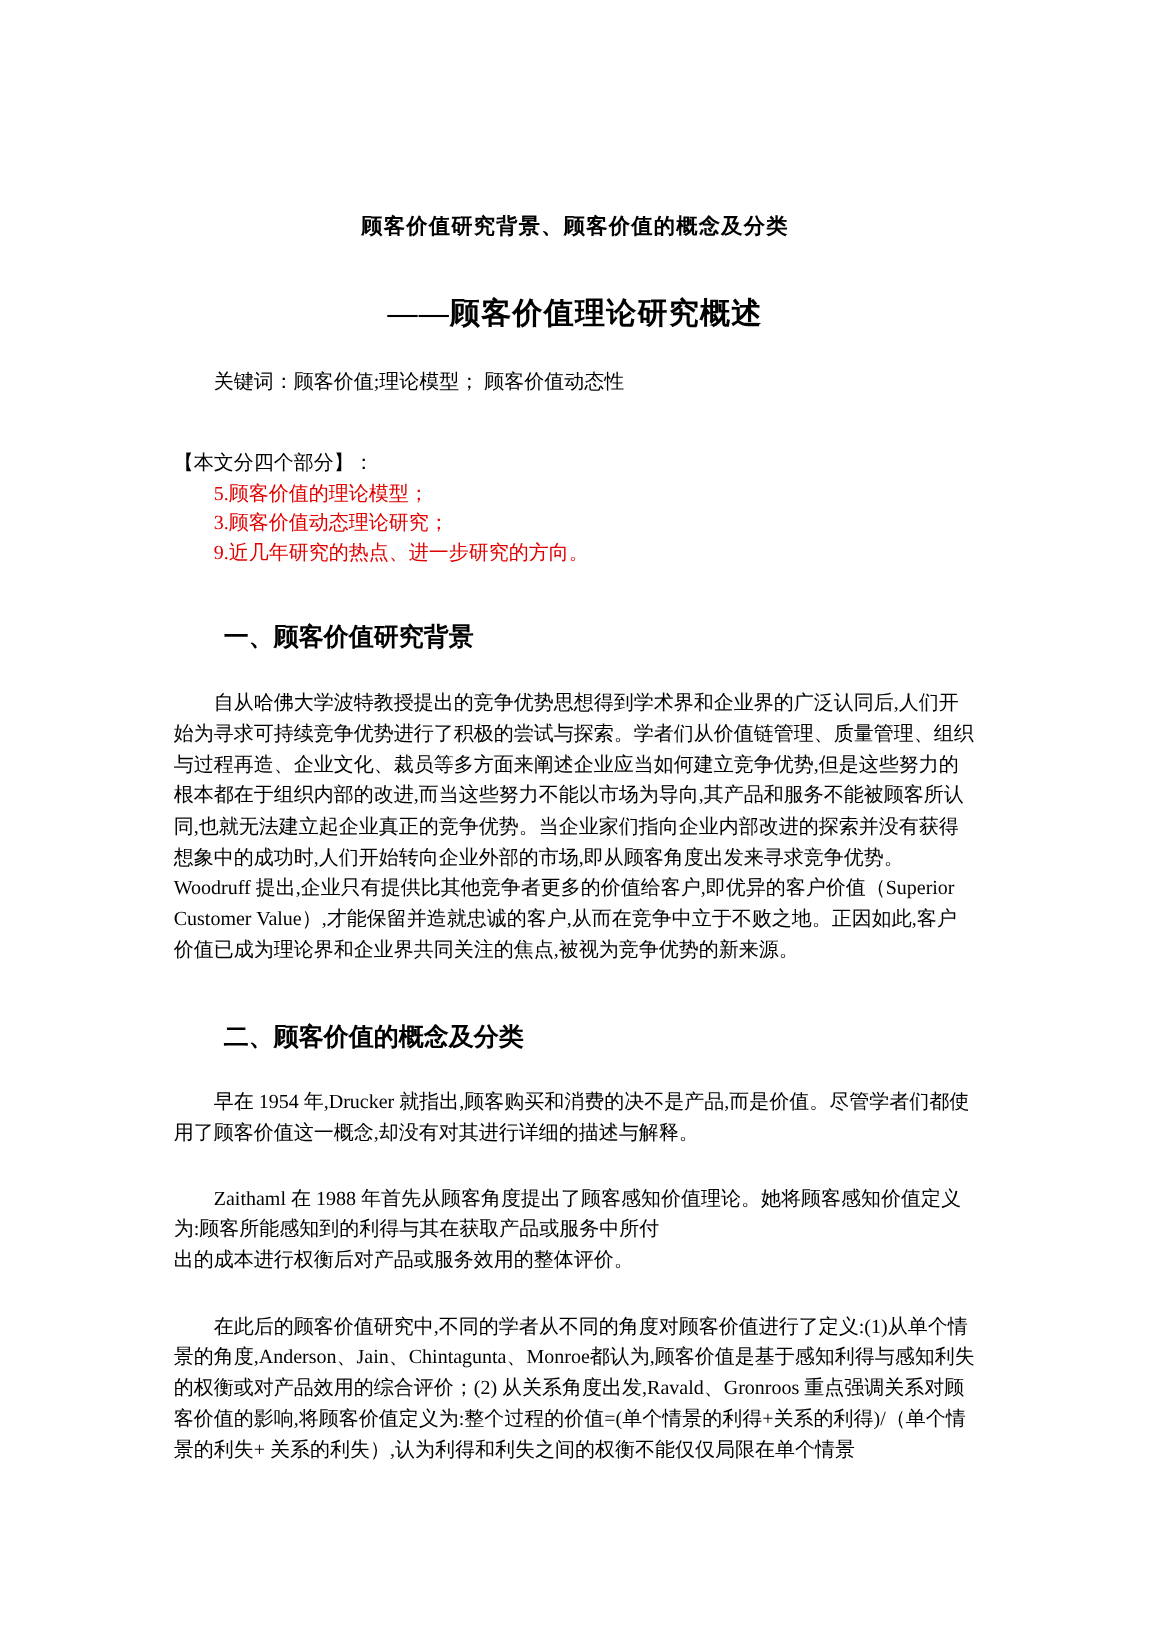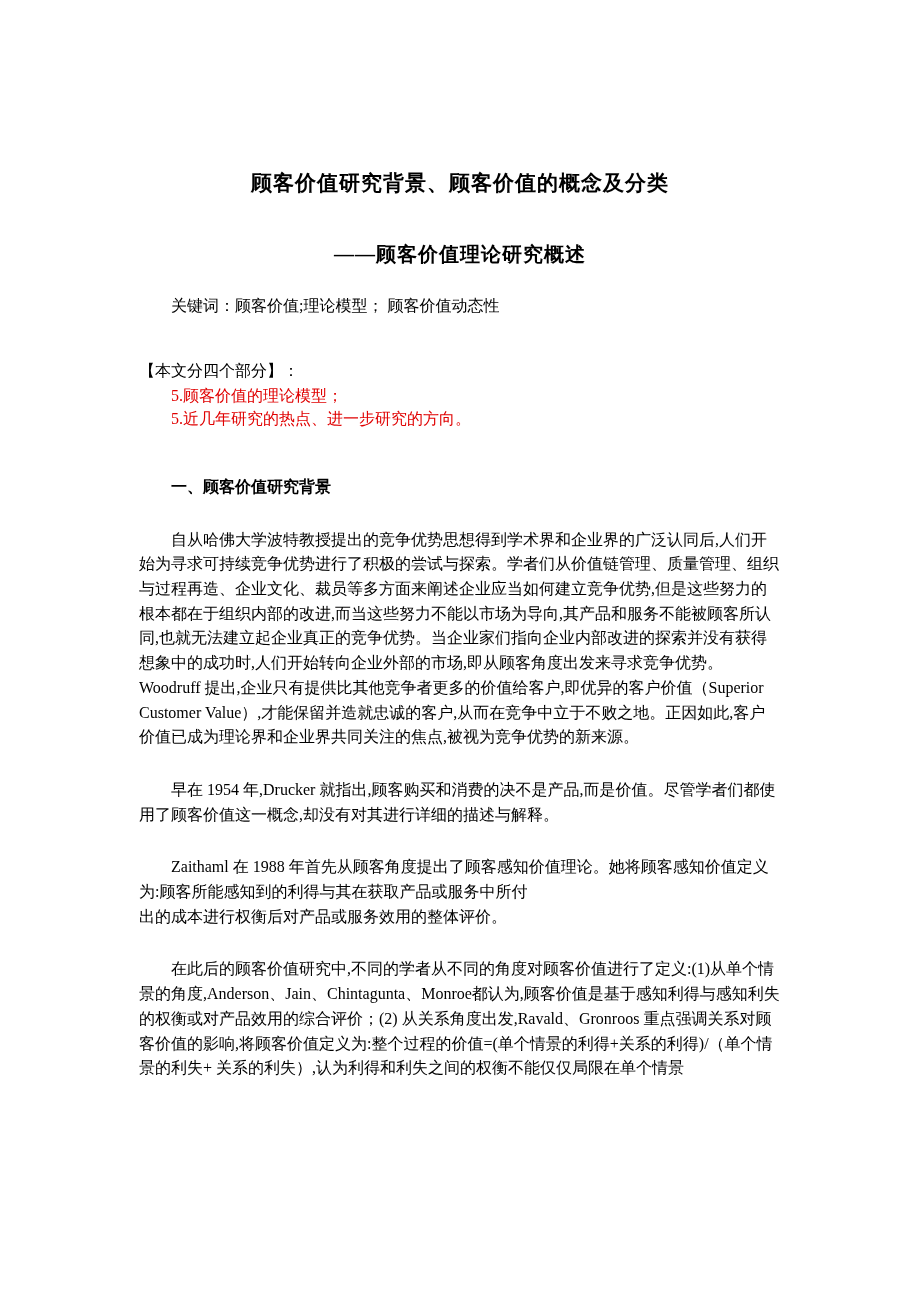--- a/index.html
+++ b/index.html
@@ -16,29 +16,29 @@
   }
   .page {
     box-sizing: border-box;
     width: 920px;
     min-height: 1302px;
     padding: 170px 139px 40px 139px;
     background: #ffffff;
   }
   .title {
     margin: 0;
-    font-size: 21px;
+    font-size: 17px;
     font-weight: bold;
     text-align: center;
     letter-spacing: 1px;
     line-height: 1.3;
   }
   .subtitle {
     margin: 44px 0 0 0;
-    font-size: 20px;
+    font-size: 24px;
     font-weight: bold;
     text-align: center;
     letter-spacing: 1px;
     line-height: 1.3;
   }
   .bodytext {
     font-size: 16px;
     line-height: 24.7px;
     margin: 0;
   }
@@ -51,21 +51,21 @@
   }
   .part {
     color: var(--red, #e00000);
     line-height: 23.6px;
     text-indent: 2em;
     margin: 0;
   }
   .part:first-of-type { margin-top: 2px; }
   .section-heading {
     margin: 44px 0 0 0;
-    font-size: 16px;
+    font-size: 20px;
     font-weight: bold;
     text-indent: 2em;
     line-height: 24.7px;
   }
   .para {
     margin-top: 28px;
     text-indent: 2em;
   }
   .prewrap { white-space: pre-wrap; }
 </style>
@@ -77,28 +77,30 @@
   <h1 class="title">顾客价值研究背景、顾客价值的概念及分类</h1>
 
   <h2 class="subtitle">——顾客价值理论研究概述</h2>
 
 
   <p class="bodytext indent keywords">关键词：顾客价值;理论模型； 顾客价值动态性</p>
 
   <div class="parts-block">
     <p class="bodytext parts-header">【本文分四个部分】：</p>
     <p class="bodytext part">5.顾客价值的理论模型；</p>
-    <p class="bodytext part">5.近几年研究的热点、进一步研究的方向。</p>
+    <p class="bodytext part">3.顾客价值动态理论研究；</p>
+    <p class="bodytext part">9.近几年研究的热点、进一步研究的方向。</p>
   </div>
 
   <section>
     <h3 class="section-heading">一、顾客价值研究背景</h3>
     <p class="bodytext para">自从哈佛大学波特教授提出的竞争优势思想得到学术界和企业界的广泛认同后,人们开始为寻求可持续竞争优势进行了积极的尝试与探索。学者们从价值链管理、质量管理、组织与过程再造、企业文化、裁员等多方面来阐述企业应当如何建立竞争优势,但是这些努力的根本都在于组织内部的改进,而当这些努力不能以市场为导向,其产品和服务不能被顾客所认同,也就无法建立起企业真正的竞争优势。当企业家们指向企业内部改进的探索并没有获得想象中的成功时,人们开始转向企业外部的市场,即从顾客角度出发来寻求竞争优势。Woodruff 提出,企业只有提供比其他竞争者更多的价值给客户,即优异的客户价值（Superior Customer Value）,才能保留并造就忠诚的客户,从而在竞争中立于不败之地。正因如此,客户价值已成为理论界和企业界共同关注的焦点,被视为竞争优势的新来源。</p>
   </section>
 
   <section>
+    <h3 class="section-heading">二、顾客价值的概念及分类</h3>
     <p class="bodytext para">早在 1954 年,Drucker 就指出,顾客购买和消费的决不是产品,而是价值。尽管学者们都使用了顾客价值这一概念,却没有对其进行详细的描述与解释。</p>
     <p class="bodytext para prewrap">Zaithaml 在 1988 年首先从顾客角度提出了顾客感知价值理论。她将顾客感知价值定义为:顾客所能感知到的利得与其在获取产品或服务中所付
 出的成本进行权衡后对产品或服务效用的整体评价。</p>
     <p class="bodytext para">在此后的顾客价值研究中,不同的学者从不同的角度对顾客价值进行了定义:(1)从单个情景的角度,Anderson、Jain、Chintagunta、Monroe都认为,顾客价值是基于感知利得与感知利失的权衡或对产品效用的综合评价；(2) 从关系角度出发,Ravald、Gronroos 重点强调关系对顾客价值的影响,将顾客价值定义为:整个过程的价值=(单个情景的利得+关系的利得)/（单个情景的利失+ 关系的利失）,认为利得和利失之间的权衡不能仅仅局限在单个情景</p>
   </section>
 
 </div>
 
 </body></html>

